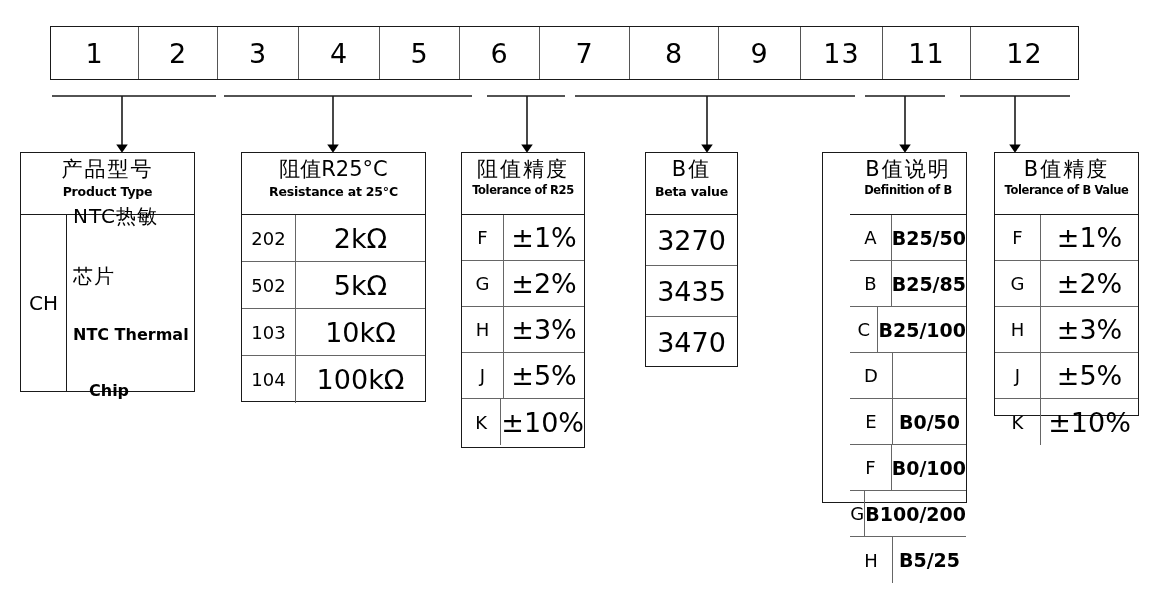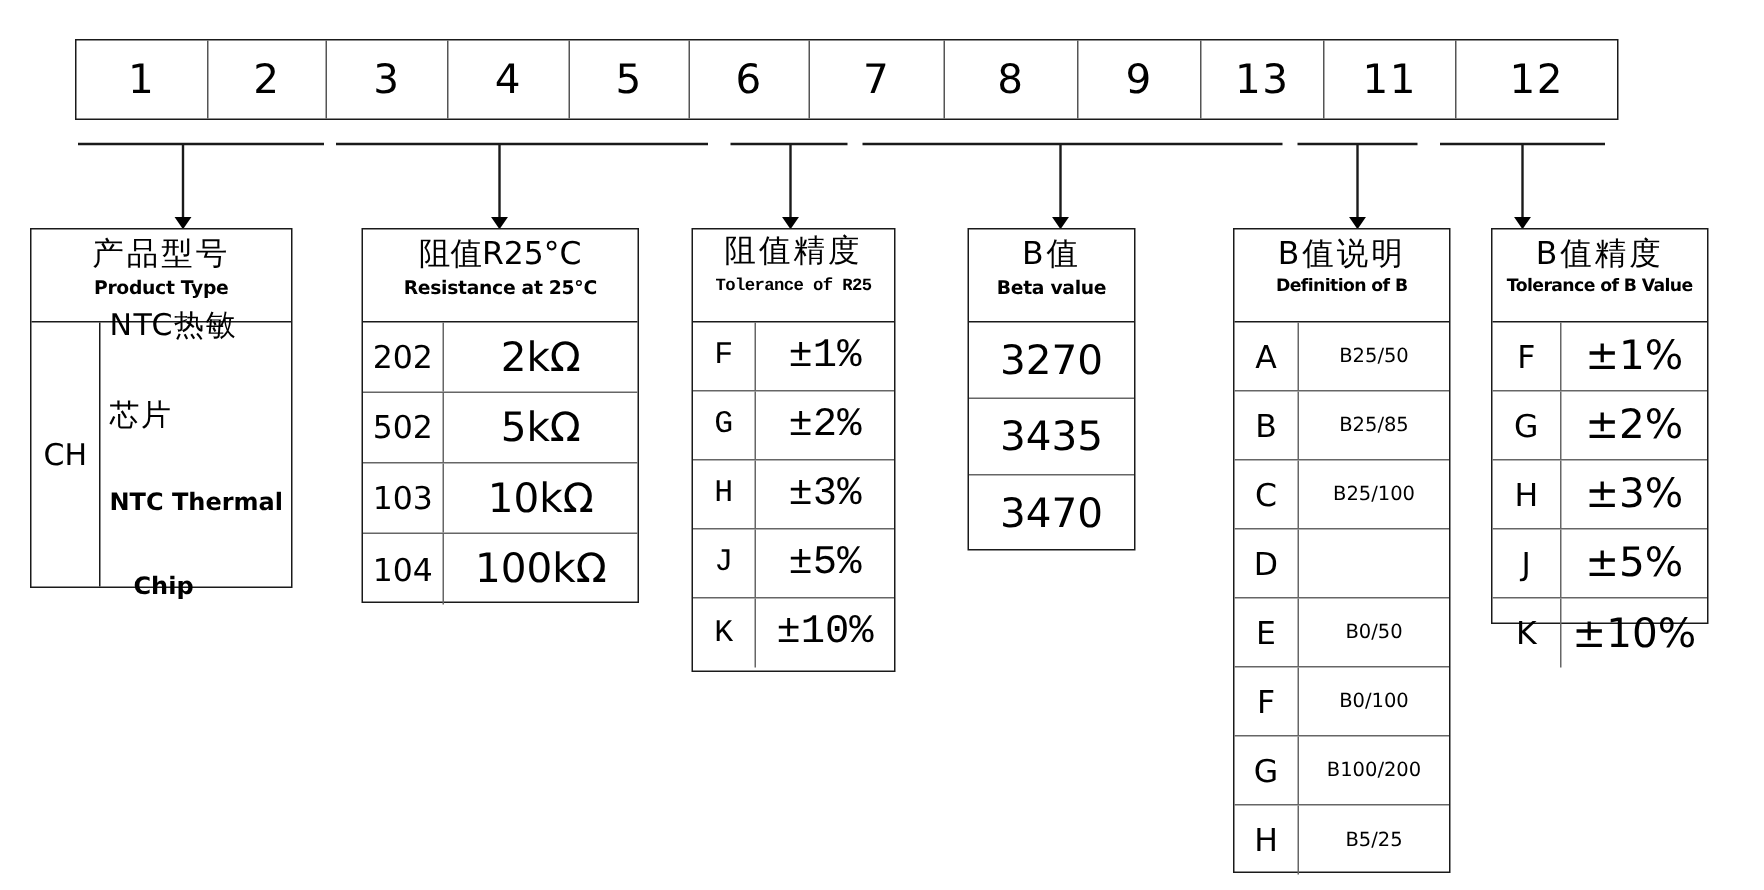--- a/index.html
+++ b/index.html
@@ -70,29 +70,29 @@
   .row{
     display:flex;
     border-bottom:1.4px solid #666;
     box-sizing:border-box;
   }
   .row:last-child{border-bottom:none;}
   .cell-code{
     display:flex;align-items:center;justify-content:center;
     border-right:1.4px solid #666;
     box-sizing:border-box;
-    font-size:21px;
+    font-size:18px;
   }
   .cell-val{
     display:flex;align-items:center;justify-content:center;
     box-sizing:border-box;
     font-size:27px;
     flex:1;
   }
-  .cell-val.b{font-weight:normal;font-size:13px;letter-spacing:0px;}
+  .cell-val.b{font-weight:bold;font-size:19px;letter-spacing:0px;}
   .cell-val.single{border-right:none;}
 
   
   #box-product .pt-body{display:flex;}
   #box-product .pt-code{
     width:46px;
     display:flex;align-items:center;justify-content:center;
     border-right:1.6px solid #1a1a1a;
     font-size:20px;
     box-sizing:border-box;
@@ -193,21 +193,21 @@
         <div class="cell-code" style="width:54px">103</div>
         <div class="cell-val">10kΩ</div>
       </div>
       <div class="row" style="height:47px">
         <div class="cell-code" style="width:54px">104</div>
         <div class="cell-val">100kΩ</div>
       </div>
     </div>
   </div>
 
-  <div class="box" id="box-tol-r" style="left:461px;top:152px;width:136px;height:296px;font-family:Liberation Mono, monospace;">
+  <div class="box" id="box-tol-r" style="left:461px;top:152px;width:124px;height:296px;">
     <div class="box-head" style="height:62px">
       <div class="head-cn">阻值精度</div>
       <div class="head-en sm">Tolerance of R25</div>
     </div>
     <div class="rows">
       <div class="row" style="height:46px">
         <div class="cell-code" style="width:42px">F</div>
         <div class="cell-val">±1%</div>
       </div>
       <div class="row" style="height:46px">
@@ -222,39 +222,39 @@
         <div class="cell-code" style="width:42px">J</div>
         <div class="cell-val">±5%</div>
       </div>
       <div class="row" style="height:46px">
         <div class="cell-code" style="width:42px">K</div>
         <div class="cell-val">±10%</div>
       </div>
     </div>
   </div>
 
-  <div class="box" id="box-beta" style="left:645px;top:152px;width:112px;height:215px;">
+  <div class="box" id="box-beta" style="left:645px;top:152px;width:93px;height:215px;">
     <div class="box-head" style="height:62px">
       <div class="head-cn">B值</div>
       <div class="head-en">Beta value</div>
     </div>
     <div class="rows">
       <div class="row single-col" style="height:51px">
         <div class="cell-val single">3270</div>
       </div>
       <div class="row single-col" style="height:51px">
         <div class="cell-val single">3435</div>
       </div>
       <div class="row single-col" style="height:50px">
         <div class="cell-val single">3470</div>
       </div>
     </div>
   </div>
 
-  <div class="box" id="box-defb" style="left:822px;top:152px;width:145px;height:430px;">
+  <div class="box" id="box-defb" style="left:822px;top:152px;width:145px;height:351px;padding-left:27px;">
     <div class="box-head" style="height:62px">
       <div class="head-cn">B值说明</div>
       <div class="head-en sm">Definition of B</div>
     </div>
     <div class="rows">
       <div class="row" style="height:46px">
         <div class="cell-code" style="width:43px">A</div>
         <div class="cell-val b">B25/50</div>
       </div>
       <div class="row" style="height:46px">

